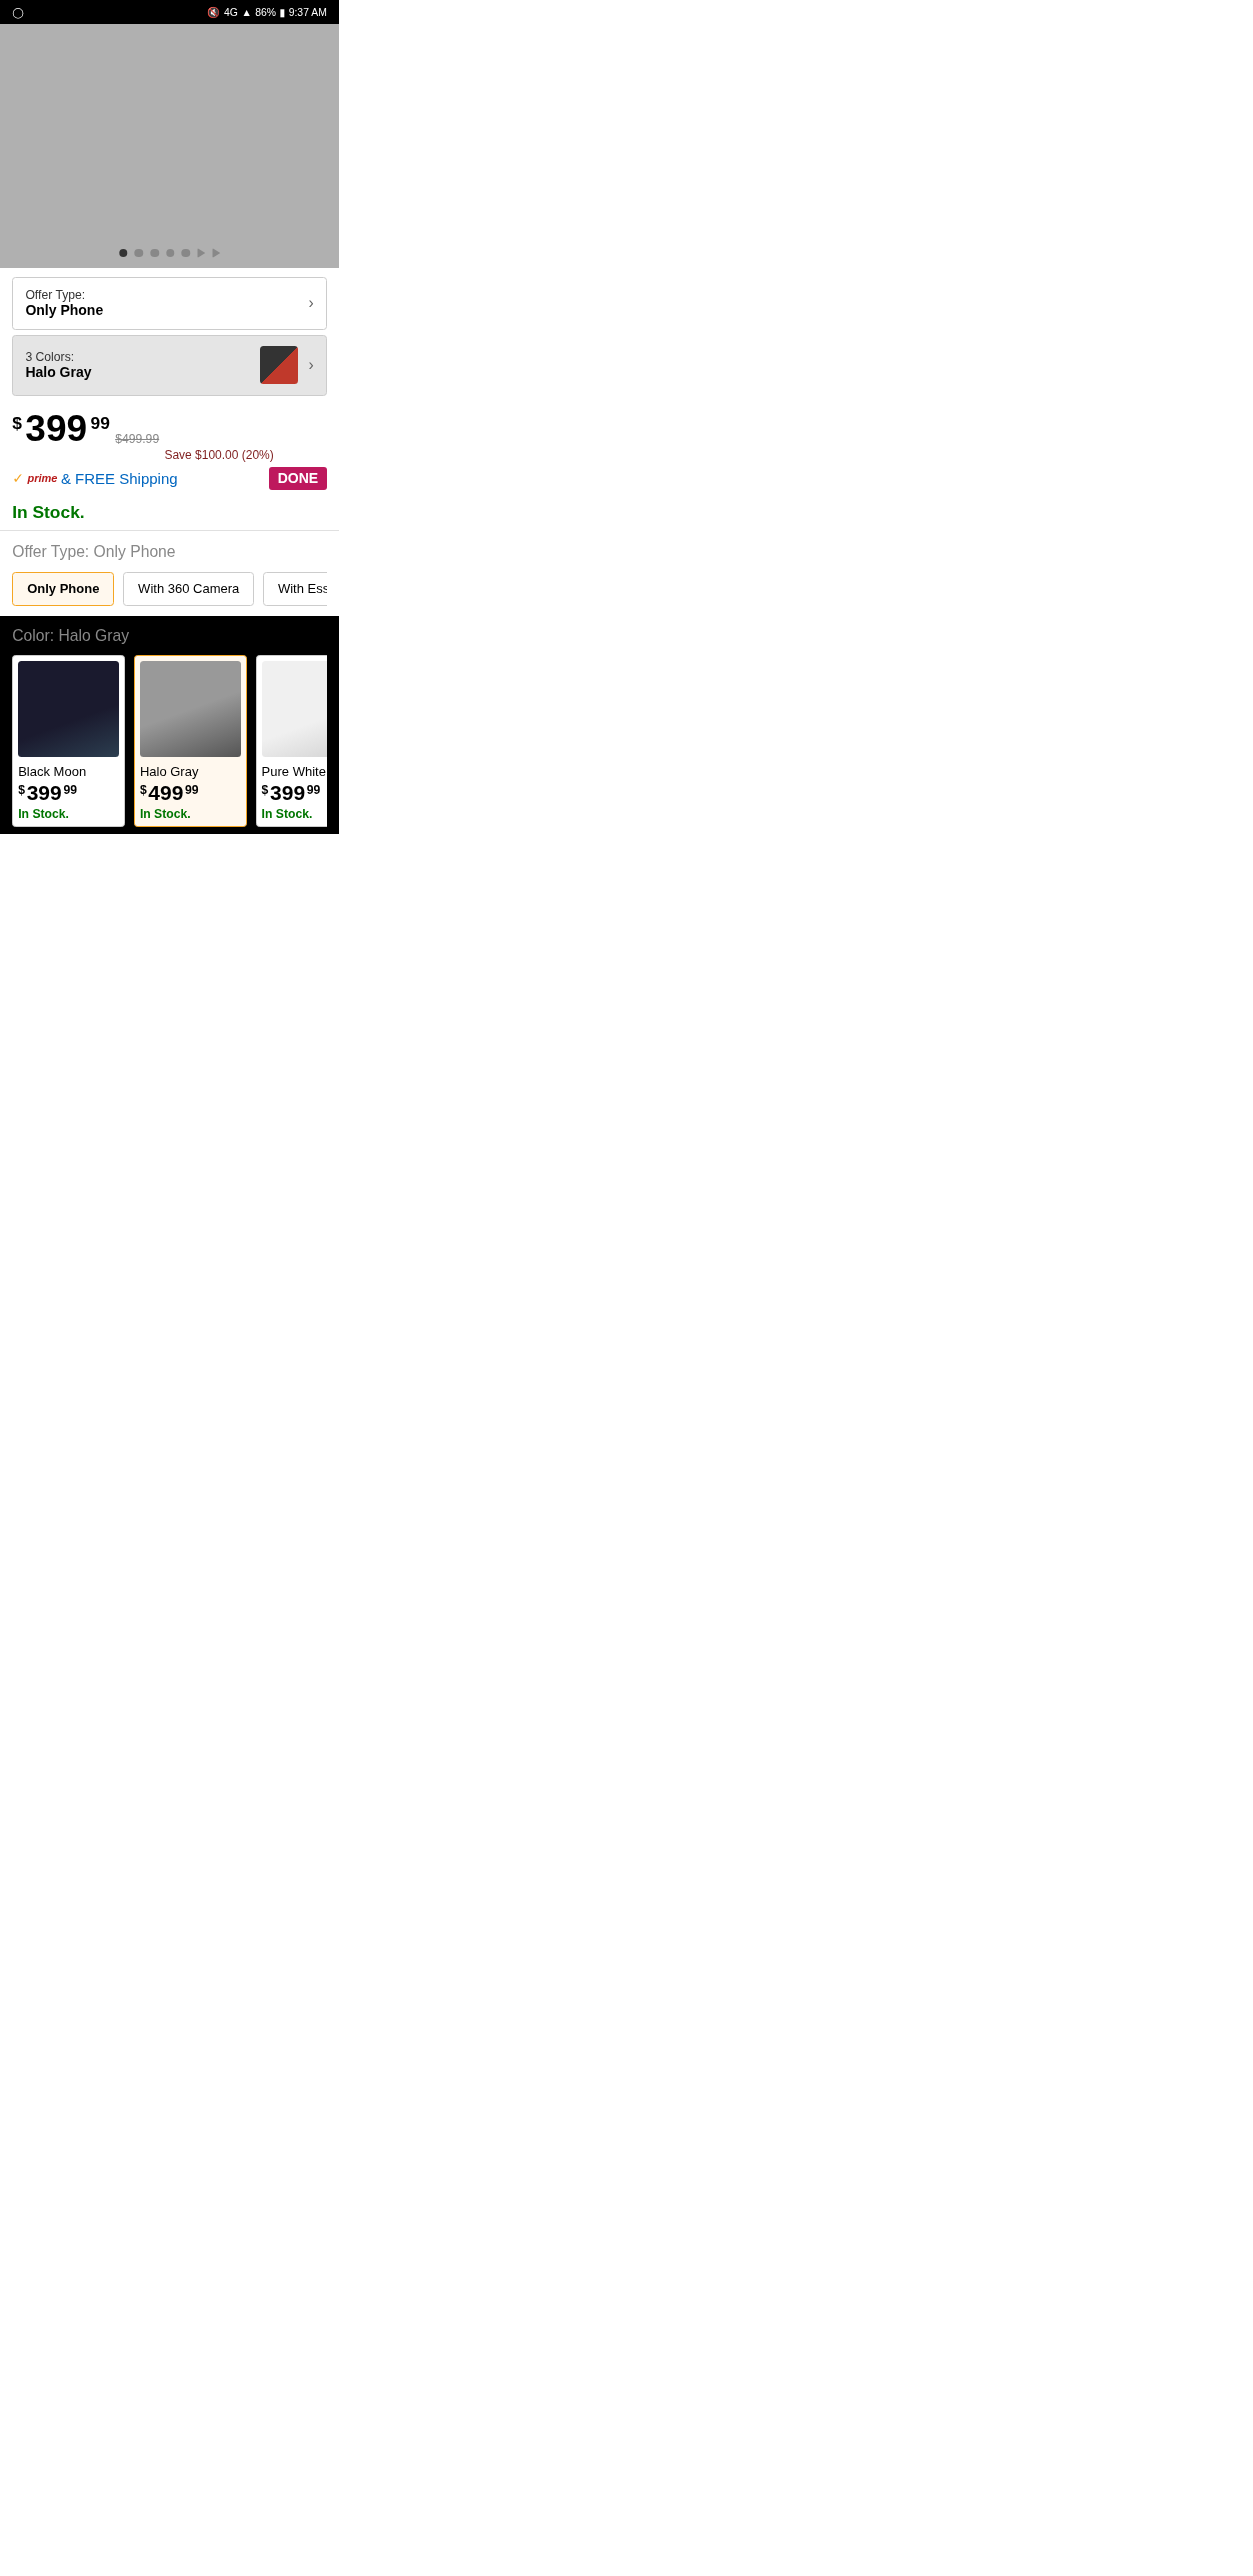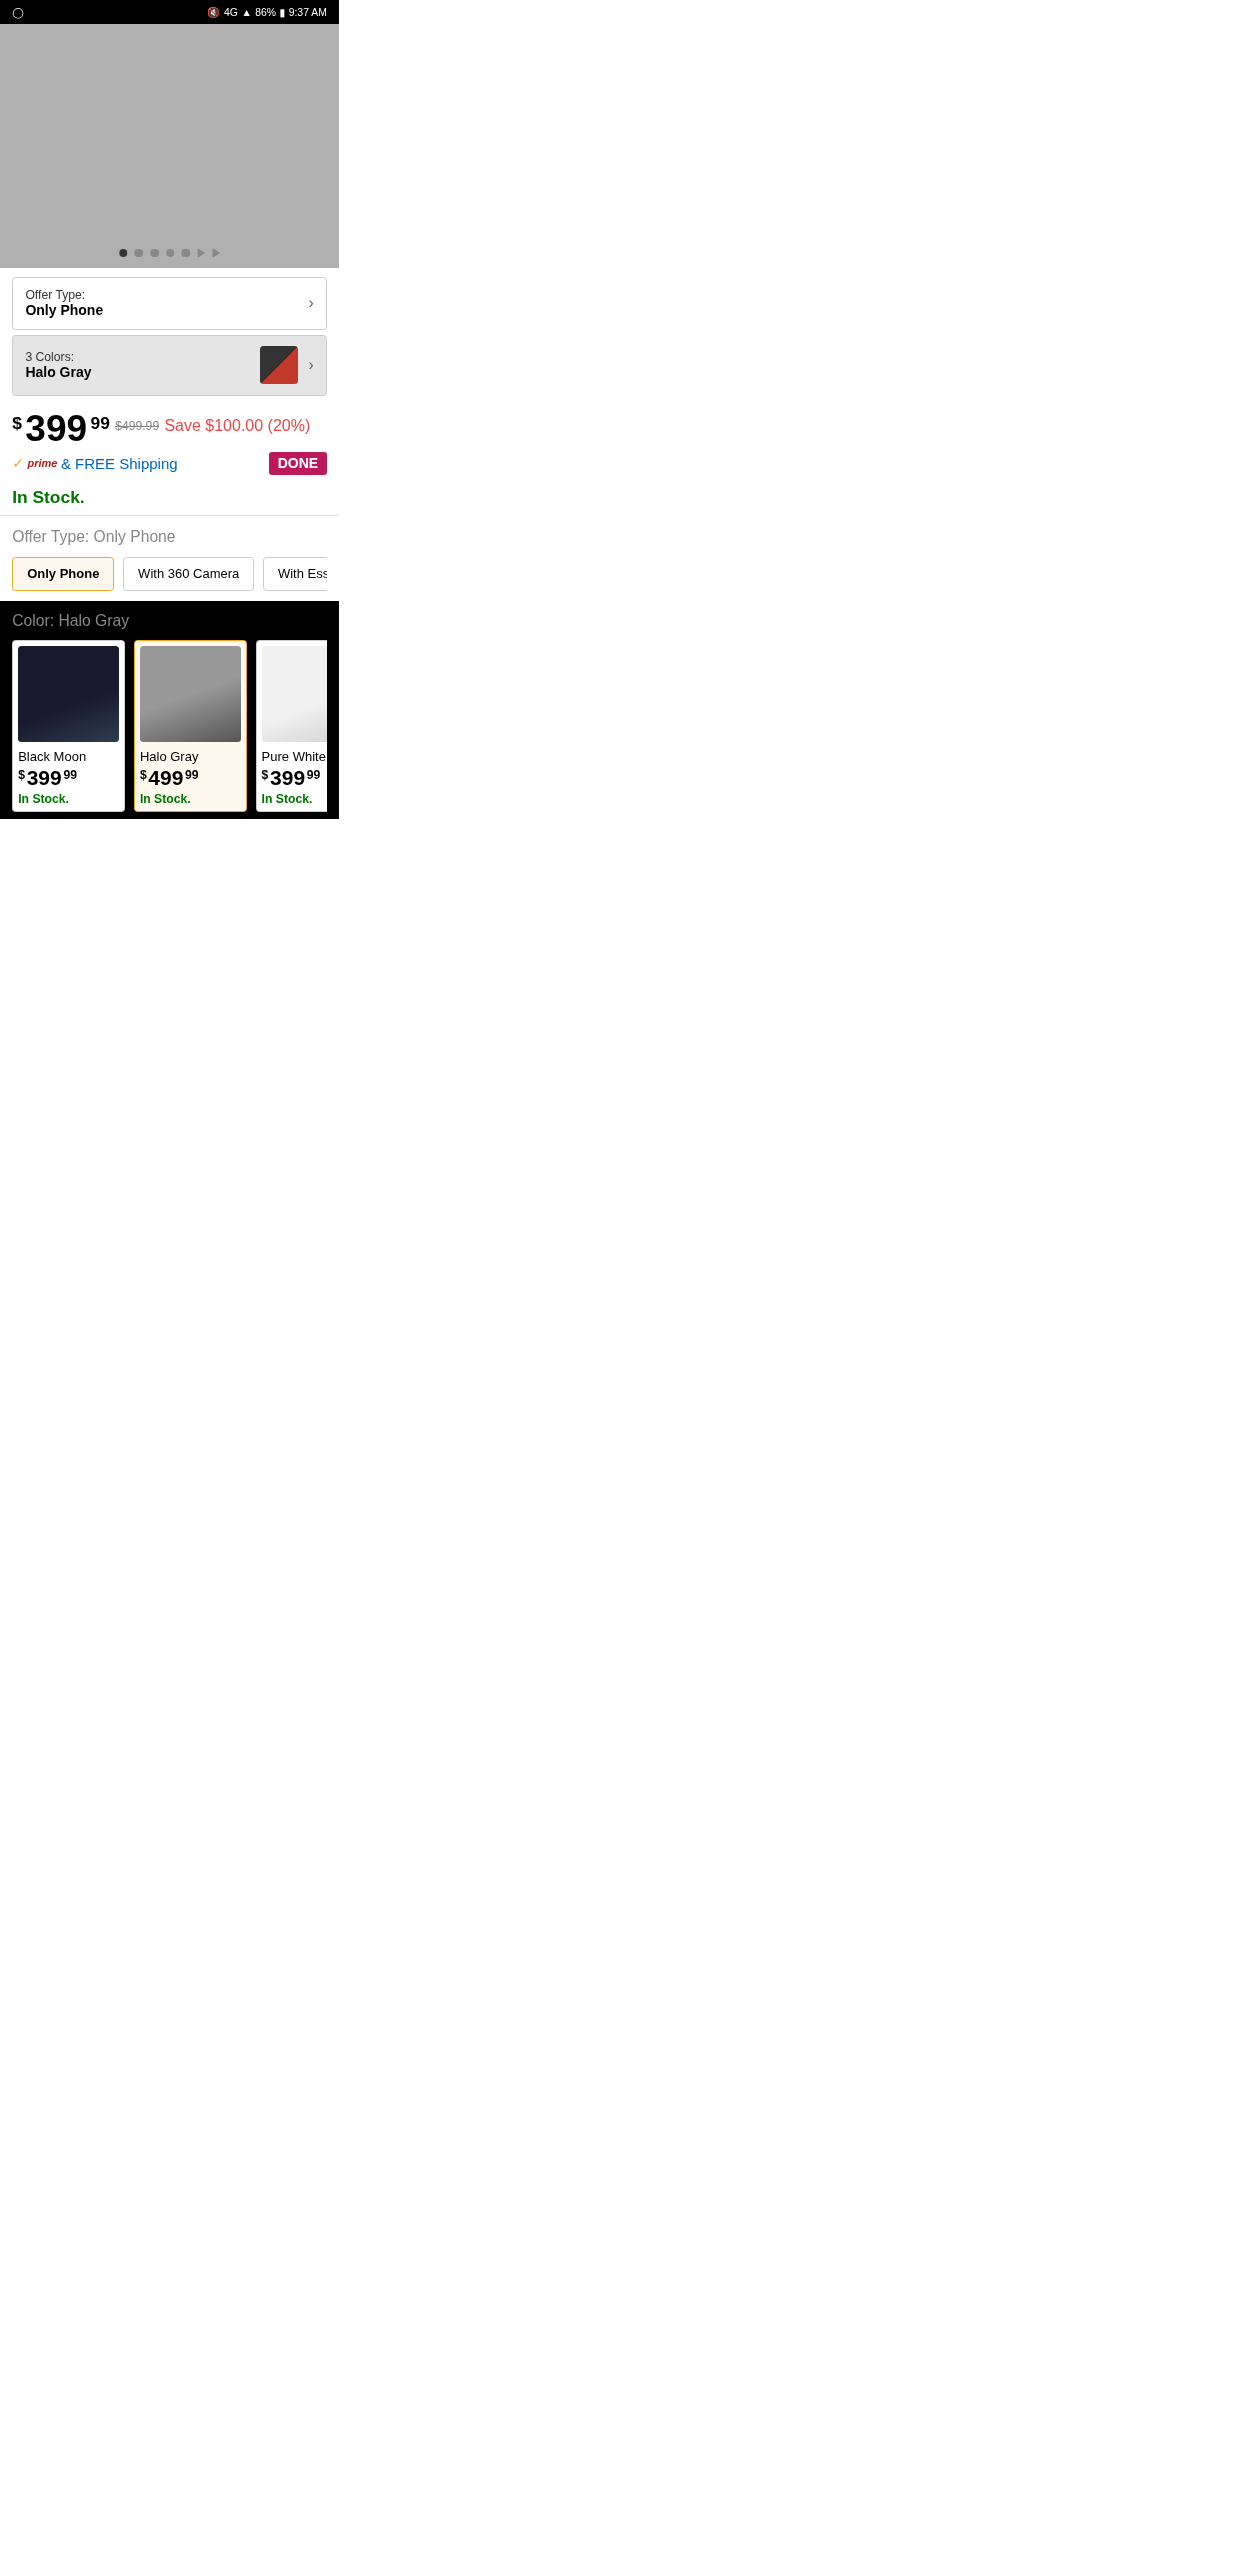--- a/index.html
+++ b/index.html
@@ -117,21 +117,21 @@
     .price-cents { font-size: 17.4px; font-weight: bold; color: #000; margin-top: 3.5px; }
     .price-savings {
       display: flex;
       align-items: center;
       gap: 5.2px;
       margin-left: 5.2px;
       margin-top: 7px;
       justify-content: flex-end;
     }
     .price-original { font-size: 12.2px; color: #888; text-decoration: line-through; }
-    .price-save { font-size: 16px; color: #ef4444; }
+    .price-save { font-size: 12px; color: #7f1d1d; margin-top: 31px; }
 
     .prime-row {
       display: flex;
       align-items: center;
       justify-content: space-between;
       margin-top: 5.2px;
     }
     .prime-badge {
       display: flex;
       align-items: center;

